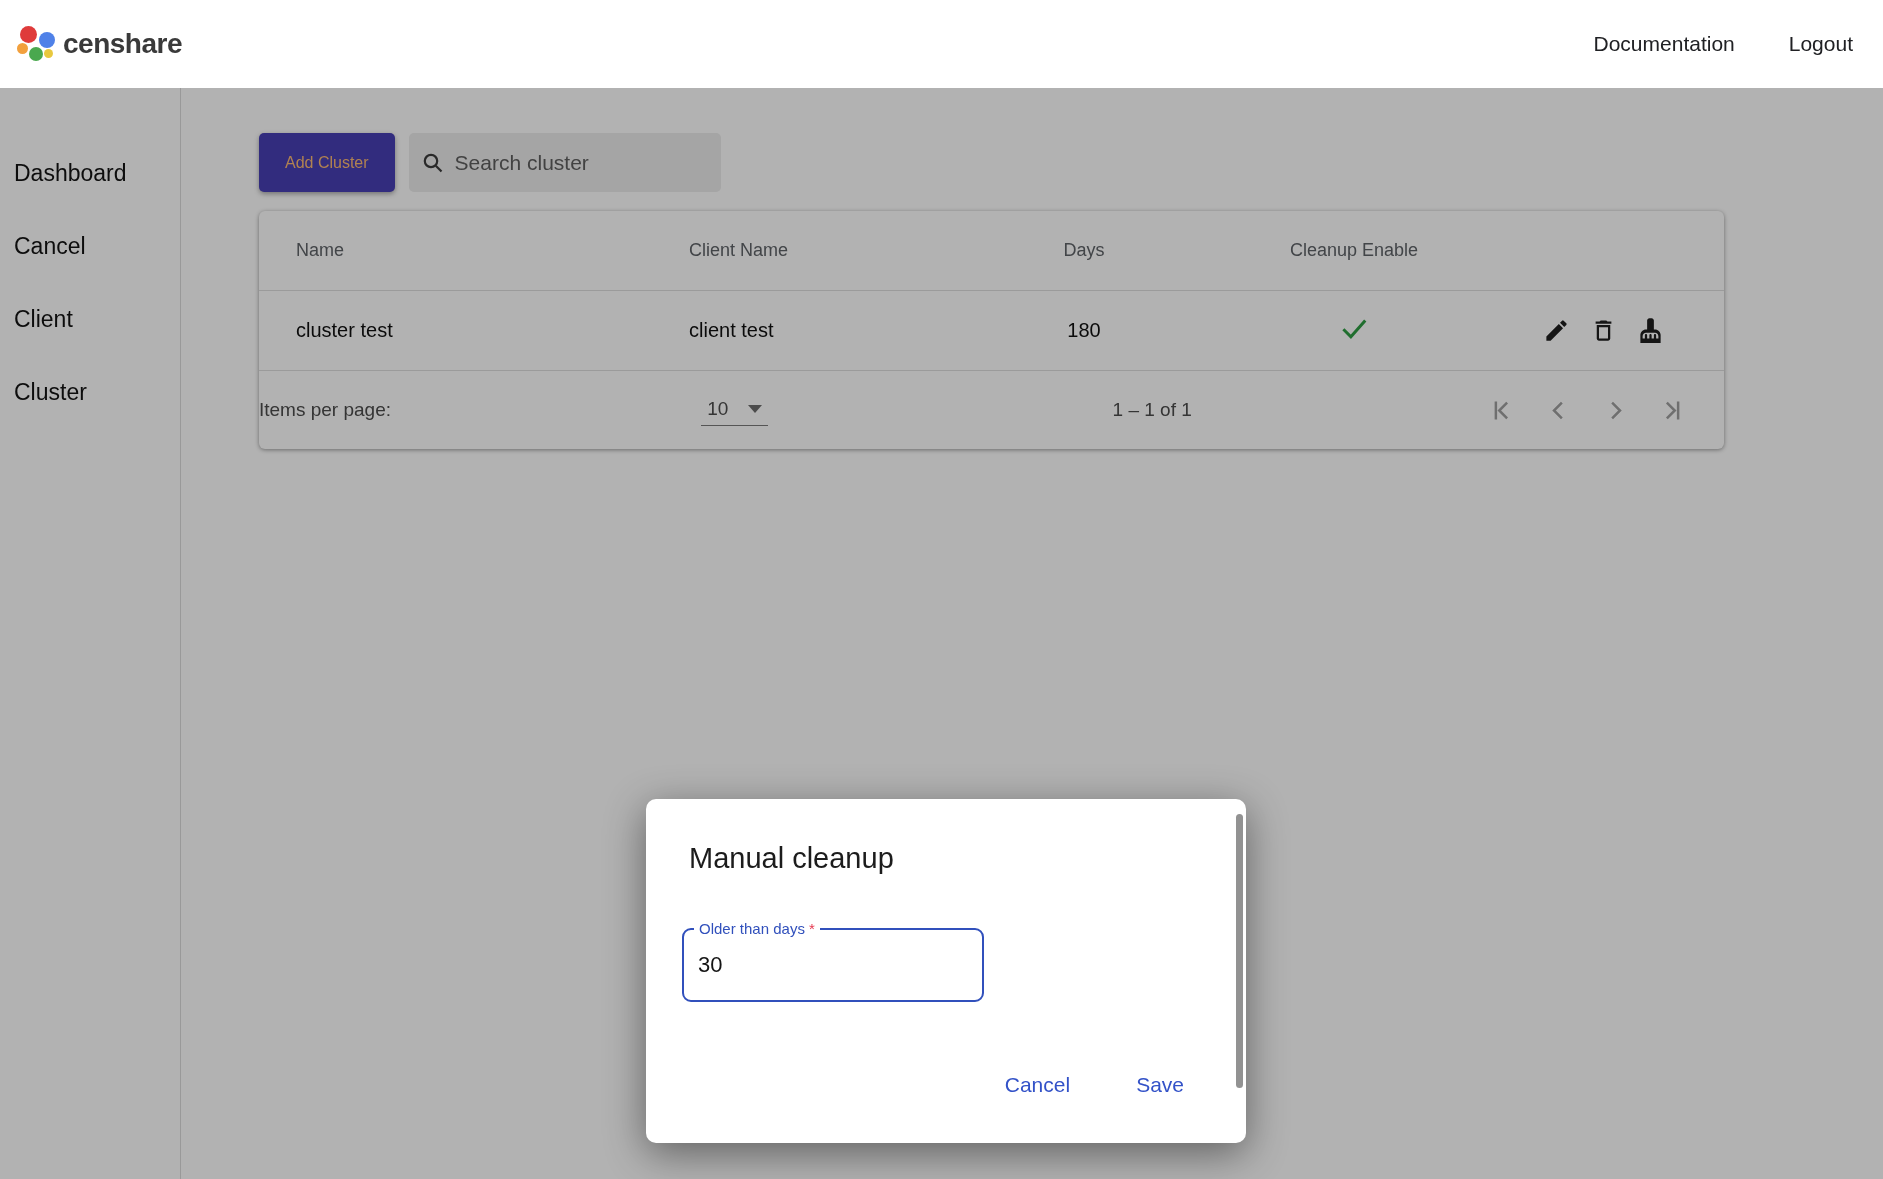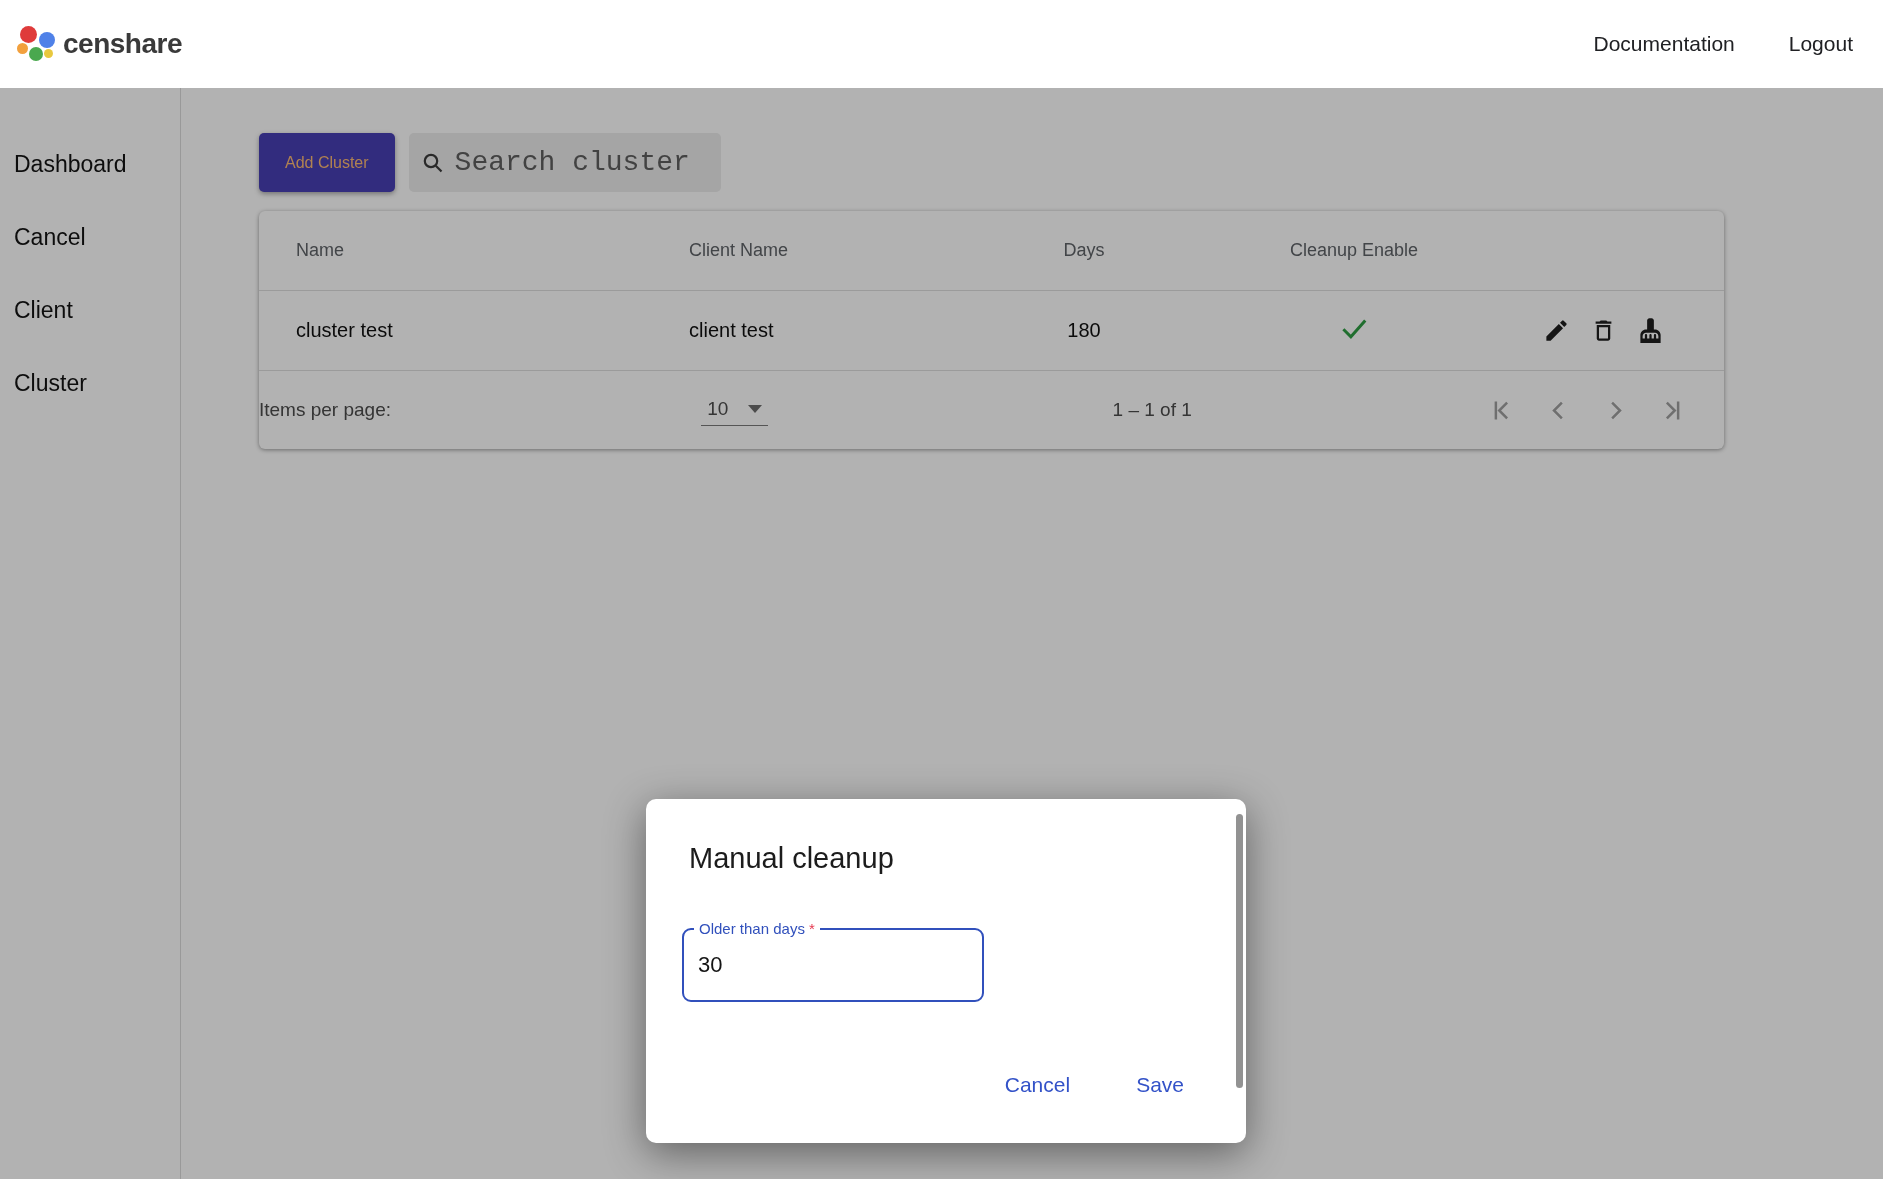--- a/index.html
+++ b/index.html
@@ -23,42 +23,42 @@
   .dot.blue   { width: 16px; height: 16px; left: 25px; top: 11px; background: #4f81e8; }
   .dot.green  { width: 14px; height: 14px; left: 15px; top: 26px; background: #4aa84e; }
   .dot.orange { width: 11px; height: 11px; left: 3px;  top: 22px; background: #f2a03d; }
   .dot.yellow { width: 9px;  height: 9px;  left: 30px; top: 28px; background: #e8c83e; }
   .brand-text { font-size: 28px; font-weight: 700; color: #3a3a3a; letter-spacing: -0.5px; }
   .top-nav { display: flex; gap: 54px; font-size: 21px; color: #202124; }
   .top-nav a { cursor: pointer; color: inherit; text-decoration: none; }
 
   
   .sidebar {
-    position: absolute; top: 79px; left: 0; width: 181px; bottom: 0;
+    position: absolute; top: 88px; left: 0; width: 181px; bottom: 0;
     border-right: 1px solid #dcdcdc; box-sizing: border-box;
     padding: 72px 0 0 14px; z-index: 1; background: #fff;
   }
   .side-item { font-size: 23px; color: #141414; margin-bottom: 47px; cursor: pointer; line-height: 26px; }
 
   
   .main { position: absolute; left: 181px; top: 88px; right: 0; bottom: 0; z-index: 1; background: #fff; }
 
   .toolbar { position: absolute; left: 78px; top: 45px; display: flex; align-items: center; gap: 14px; }
   .add-btn {
     height: 59px; padding: 0 26px; background: #483fb5; color: #fdba74;
     font-size: 16px; border: none; border-radius: 5px;
     box-shadow: 0 2px 5px rgba(0,0,0,0.35); cursor: pointer; font-family: inherit;
   }
   .search-box {
     width: 312px; height: 59px; background: #ececec; border-radius: 5px;
     display: flex; align-items: center; padding: 0 12px; box-sizing: border-box; gap: 8px;
   }
   .search-box input {
     flex: 1; border: none; background: transparent; outline: none;
-    font-size: 28px; color: #a21caf; font-family: Liberation Mono, monospace; min-width: 0;
+    font-size: 21px; color: #a21caf; font-family: Liberation Sans, sans-serif; min-width: 0;
   }
   .search-box input::placeholder { color: #5f5f5f; }
 
   
   .card {
     position: absolute; left: 78px; top: 123px; width: 1465px;
     background: #fff; border-radius: 6px; box-shadow: 0 1px 4px rgba(0,0,0,0.4);
     overflow: hidden;
   }
   .trow {

